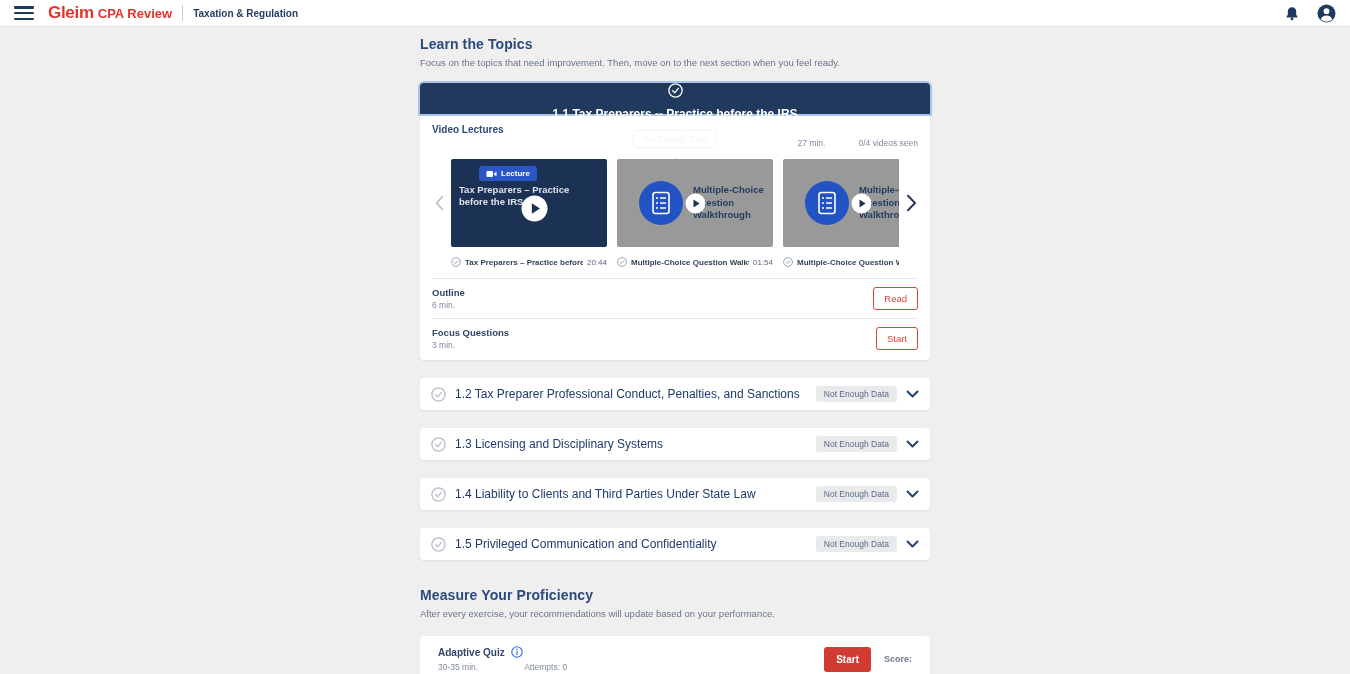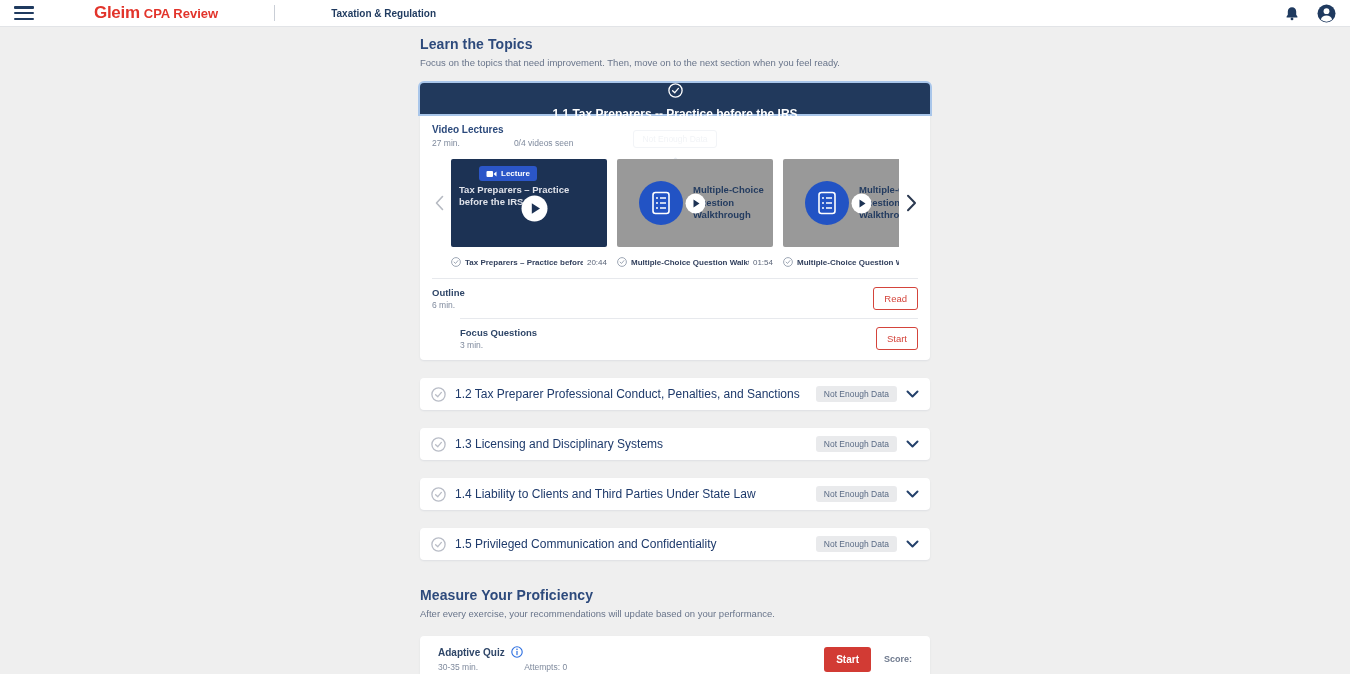--- a/index.html
+++ b/index.html
@@ -1,21 +1,21 @@
 <!DOCTYPE html>
 <html><head>
 <meta charset="utf-8">
 <style>
   * { margin:0; padding:0; box-sizing:border-box; }
   html,body { width:1350px; height:674px; overflow:hidden; }
   body { font-family:"Liberation Sans","DejaVu Sans",sans-serif; background:#efefef; }
 
   
   .appbar { height:27px; background:#ffffff; display:flex; align-items:center;
-            padding:0 14px; border-bottom:1px solid #e2e4e7;gap:46px; }
+            padding:0 14px; border-bottom:1px solid #e2e4e7; }
   .hamburger { width:20px; height:14px; display:flex; flex-direction:column; justify-content:space-between; cursor:pointer; margin-right:14px; }
   .hamburger span { display:block; height:2.5px; background:#1f3a5f; border-radius:1px; }
   .brand { display:flex; align-items:baseline; gap:4px; }
   .brand-main { color:#e2342b; font-weight:bold; font-size:17px; letter-spacing:-0.3px; }
   .brand-suffix { color:#e2342b; font-size:13px; font-weight:600; }
   .appbar-divider { width:1px; height:16px; background:#c9ced6; margin:0 10px; }
   .course-name { color:#1f3a5f; font-size:10px; font-weight:bold; }
   .appbar-right { margin-left:auto; display:flex; align-items:center; gap:18px; }
 
   
@@ -31,21 +31,21 @@
      display:flex; align-items:center; padding:0 11px; gap:9px; cursor:pointer;
      box-shadow:0 0 0 2px #a9c6ea; position:relative;flex-direction:column; }
   .expanded-title { color:#ffffff; font-size:12px; font-weight:bold; flex:1; }
   .badge-dark { border:1px solid #f2f4f7; border-radius:3px; color:#f2f4f7; font-size:8.5px;
      padding:3px 8px; white-space:nowrap; }
   .badge-light { background:#e9eaec; border-radius:3px; color:#5a6b85; font-size:8.5px;
      padding:3px 8px; white-space:nowrap; }
 
   .expanded-body { padding:10px 12px 0 12px; }
   .vl-title { color:#2c4a7c; font-size:10px; font-weight:bold; }
-  .vl-meta { display:flex; gap:54px; color:#7f8a9d; font-size:8.5px; margin-top:3px; margin-bottom:11px; }
+  .vl-meta { display:flex; gap:33px; color:#7f8a9d; font-size:8.5px; margin-top:3px; margin-bottom:11px;justify-content:flex-end; }
 
   
   .carousel { position:relative; padding:0 19px; }
   .car-nav { position:absolute; top:34px; width:14px; height:20px; display:flex; align-items:center; justify-content:center; cursor:pointer; }
   .car-nav.prev { left:0; }
   .car-nav.next { right:0; }
   .viewport { overflow:hidden; }
   .thumbs-row, .caps-row { display:flex; gap:10px; width:max-content; }
   .thumb { width:156px; height:88px; flex:none; position:relative; border-radius:2px; overflow:hidden; cursor:pointer; }
   .thumb-lecture { background:#1c3254; }
@@ -61,21 +61,21 @@
   .mcq-title { color:#243c60; font-size:9.5px; font-weight:bold; line-height:1.3; width:84px; }
 
   .caps-row { margin-top:10px; }
   .cap { width:156px; flex:none; display:flex; align-items:center; gap:4px; overflow:hidden; }
   .cap-text { color:#33415e; font-size:8px; font-weight:bold; white-space:nowrap; overflow:hidden; flex:1; }
   .cap-time { color:#5b6579; font-size:8px; white-space:nowrap; }
 
   
   .resource-row { display:flex; align-items:center; border-top:1px solid #e7e9ed;
      padding:8px 0; margin-top:11px; }
-  .resource-row + .resource-row { margin-top:0;margin-left:28px; }
+  .resource-row + .resource-row { margin-top:0; }
   .res-info { flex:1; }
   .res-title { color:#2f4668; font-size:9.5px; font-weight:bold; }
   .res-dur { color:#7f8a9d; font-size:8.5px; margin-top:2px; }
   .btn-outline-red { background:#fff; border:1px solid #d4443b; color:#d4443b; font-size:9.5px;
      border-radius:3px; padding:5px 10px; cursor:pointer; font-family:inherit; }
   .row-pad-bottom { padding-bottom:10px; }
 
   
   .topic-card { height:32px; display:flex; align-items:center; gap:9px; padding:0 11px;
      margin-bottom:18px; cursor:pointer; }

